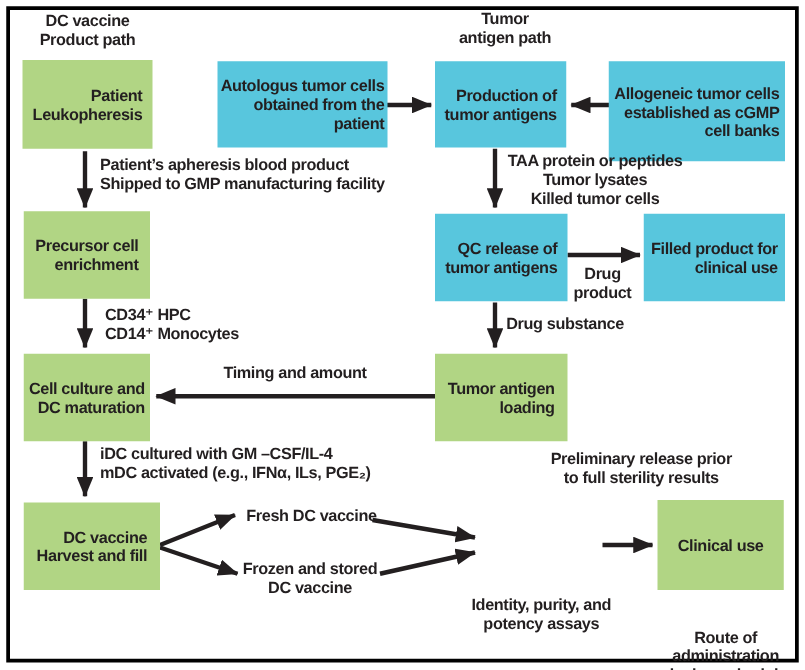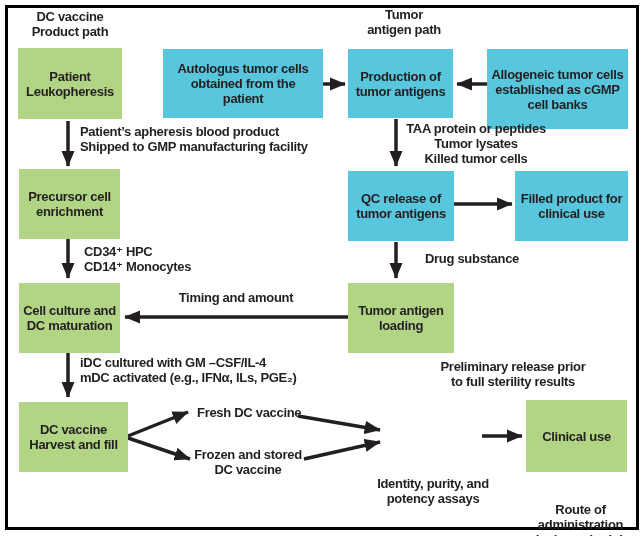--- a/index.html
+++ b/index.html
@@ -12,21 +12,21 @@
     overflow:hidden;
   }
   .frame{
     position:absolute;left:5px;top:5px;right:5px;bottom:6px;
     border:3px solid var(--border,#000);
     pointer-events:none;
   }
   .box{
     position:absolute;
     display:flex;align-items:center;justify-content:center;
-    text-align:center;
+    text-align:right;
     font-size:13px;font-weight:700;letter-spacing:-0.3px;
     line-height:15px;
     white-space:pre-line;
   }
   .box.green{background:var(--green-box,#b1d584);}
   .box.blue{background:var(--blue-box,#58c6dd);}
   .lbl{
     position:absolute;
     font-size:13px;font-weight:700;letter-spacing:-0.3px;
     line-height:15px;
@@ -64,21 +64,21 @@
     <line x1="482" y1="436" x2="522" y2="436" marker-end="url(#ah)"></line>
   </svg>
 
   <div class="lbl center" style="left:12px;top:9px;width:116px;">DC vaccine
 Product path</div>
   <div class="lbl center" style="left:346px;top:7px;width:116px;">Tumor
 antigen path</div>
 
   <div class="box green" style="left:18px;top:48px;width:104px;height:71px;">Patient
 Leukopheresis</div>
-  <div class="box blue" style="left:163px;top:49px;width:160px;height:69px;">Autologus tumor cells
+  <div class="box blue" style="left:174px;top:49px;width:136px;height:69px;">Autologus tumor cells
 obtained from the
 patient</div>
   <div class="box blue" style="left:348px;top:49px;width:105px;height:69px;">Production of
 tumor antigens</div>
   <div class="box blue" style="left:487px;top:49px;width:141px;height:80px;">Allogeneic tumor cells
 established as cGMP
 cell banks</div>
   <div class="box green" style="left:19px;top:169px;width:101px;height:70px;">Precursor cell
 enrichment</div>
   <div class="box blue" style="left:348px;top:171px;width:106px;height:70px;">QC release of
@@ -91,21 +91,23 @@
 loading</div>
   <div class="box green" style="left:19px;top:402px;width:109px;height:70px;">DC vaccine
 Harvest and fill</div>
   <div class="box green" style="left:526px;top:400px;width:101px;height:72px;">Clinical use</div>
 
   <div class="lbl center" style="left:396px;top:121px;width:160px;">TAA protein or peptides
 Tumor lysates
 Killed tumor cells</div>
   <div class="lbl" style="left:80px;top:124px;">Patient’s apheresis blood product
 Shipped to GMP manufacturing facility</div>
-  <div class="lbl" style="left:425px;top:251px;">Drug substance</div>
+  <div class="lbl center" style="left:446px;top:211px;width:72px;">Drug
+product</div>
+  <div class="lbl" style="left:405px;top:251px;">Drug substance</div>
   <div class="lbl" style="left:84px;top:244px;">CD34⁺ HPC
 CD14⁺ Monocytes</div>
   <div class="lbl center" style="left:160px;top:290px;width:152px;">Timing and amount</div>
   <div class="lbl" style="left:80px;top:355px;">iDC cultured with GM –CSF/IL-4
 mDC activated (e.g., IFNα, ILs, PGE₂)</div>
   <div class="lbl" style="left:197px;top:405px;">Fresh DC vaccine</div>
   <div class="lbl center" style="left:187px;top:447px;width:122px;">Frozen and stored
 DC vaccine</div>
   <div class="lbl center" style="left:427px;top:359px;width:172px;">Preliminary release prior
 to full sterility results</div>

